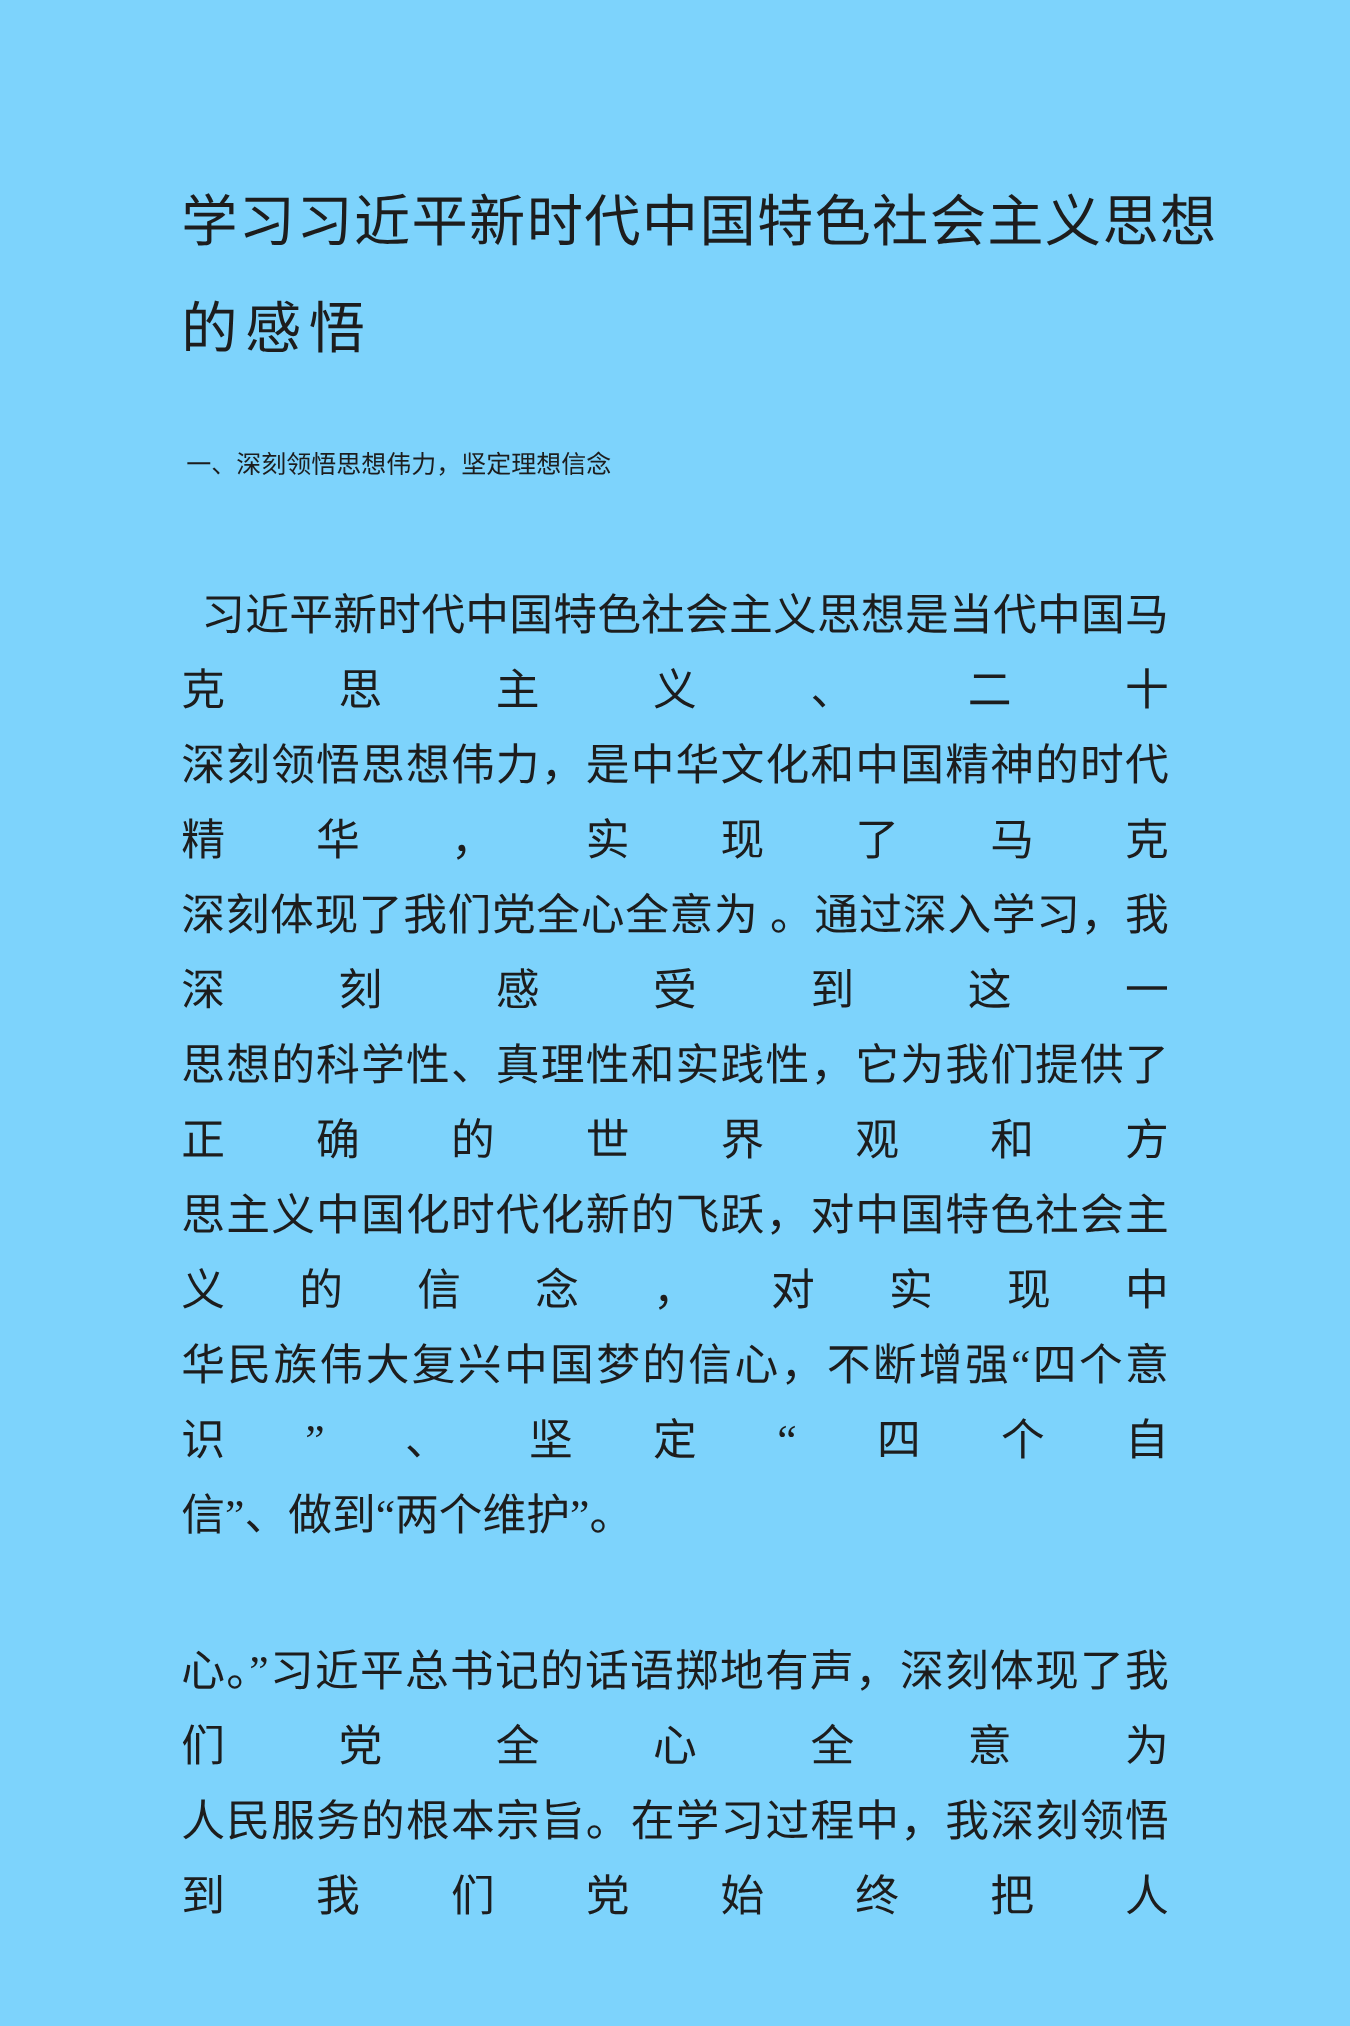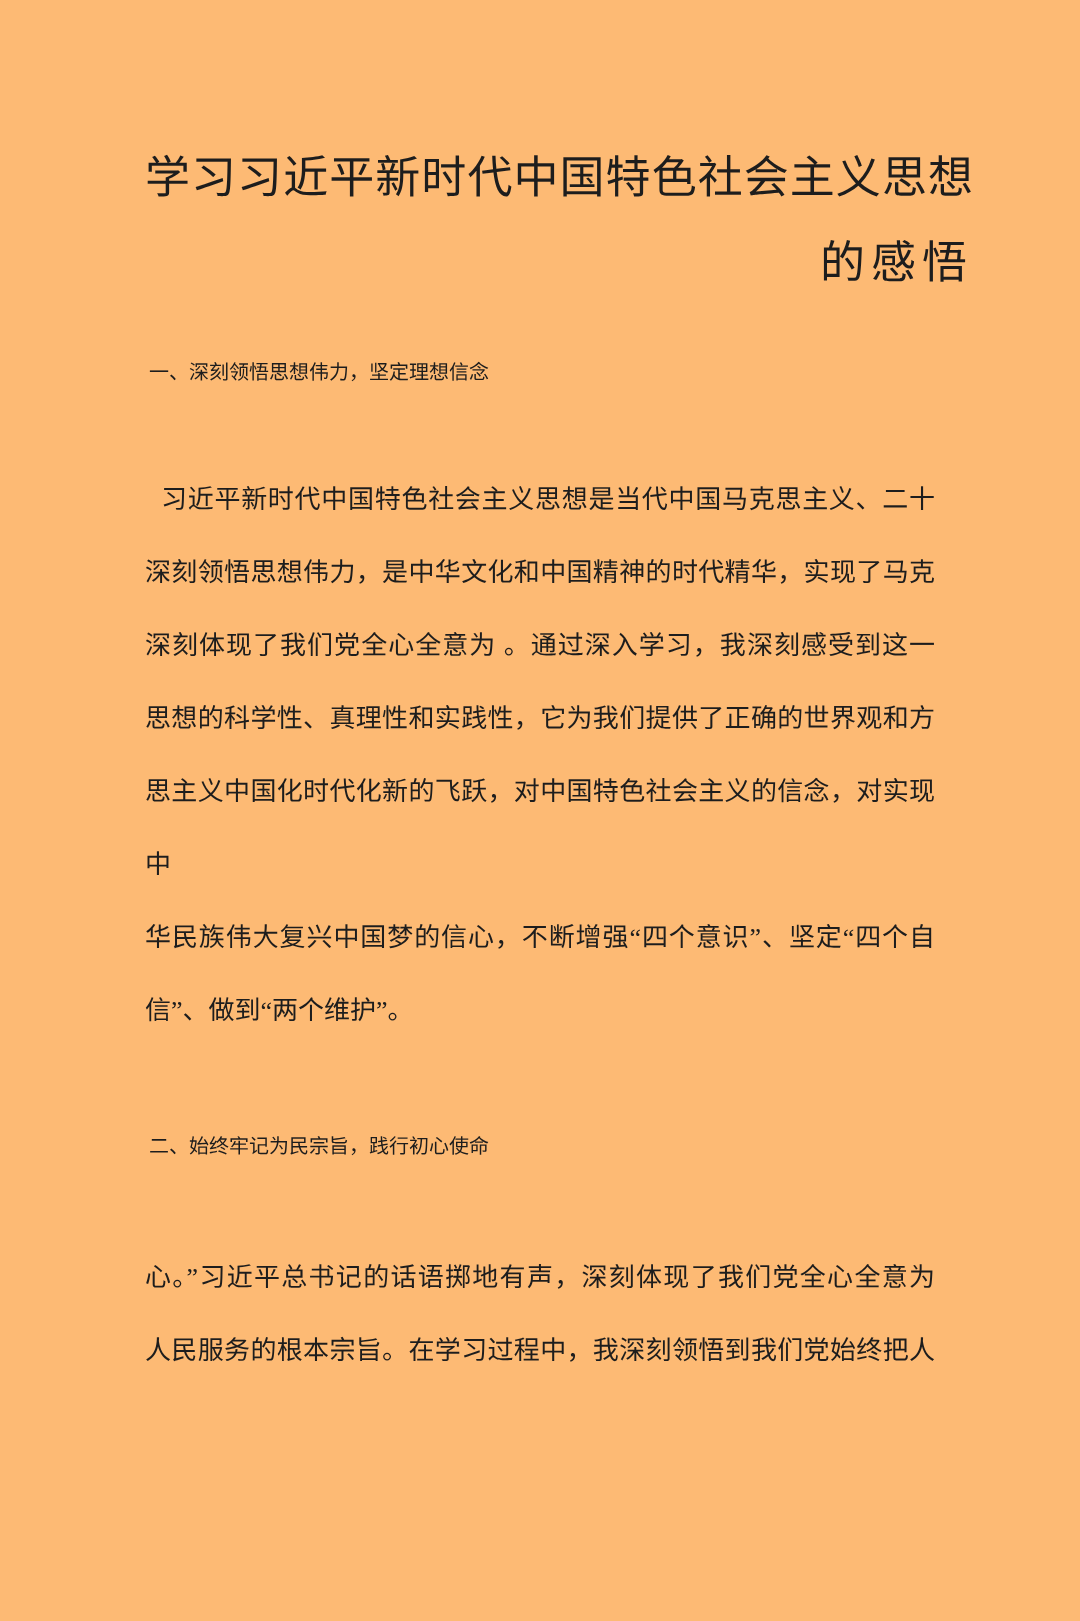--- a/index.html
+++ b/index.html
@@ -4,53 +4,53 @@
 <style>
   html, body {
     margin: 0;
     padding: 0;
     background: #ffffff;
   }
   .page {
     position: relative;
     width: 1080px;
     height: 1621px;
-    background: #fdba74;
+    background: #7dd3fc;
     color: #1d1d1d;
     font-family: "Liberation Serif", "DejaVu Serif", serif;
     box-sizing: border-box;
     padding: 0 145px;
     overflow: hidden;
   }
   .title {
     margin: 136px 0 0 0;
     width: 828px;
     font-size: 45px;
     font-weight: 500;
     line-height: 85px;
     font-style: normal;
   }
-  .title-line { white-space: nowrap; text-align: right; }
+  .title-line { white-space: nowrap; }
   .jfull {
     white-space: normal;
     text-align: justify;
     text-align-last: justify;
   }
   .title-line.second { letter-spacing: 6px; }
   .heading {
     margin: 4px;
     font-size: 20px;
     font-weight: 400;
     line-height: 60px;
   }
   .heading.first-heading { margin-top: 36px; }
   .heading.second-heading { margin-top: 69px; }
   .para {
-    font-size: 26px;
-    line-height: 73px;
+    font-size: 35px;
+    line-height: 60px;
   }
   .para.p1 { margin-top: 61px; }
   .para.p2 { margin-top: 65px; }
   .pline { min-height: 60px; }
   .pline.indent { text-indent: 16px; }
 </style>
 </head>
 <body>
 
 <div class="page">
@@ -67,21 +67,20 @@
       <div class="pline jfull">深刻领悟思想伟力，是中华文化和中国精神的时代精华，实现了马克</div>
       <div class="pline jfull">深刻体现了我们党全心全意为 。通过深入学习，我深刻感受到这一</div>
       <div class="pline jfull">思想的科学性、真理性和实践性，它为我们提供了正确的世界观和方</div>
       <div class="pline jfull">思主义中国化时代化新的飞跃，对中国特色社会主义的信念，对实现中</div>
       <div class="pline jfull">华民族伟大复兴中国梦的信心，不断增强“四个意识”、坚定“四个自</div>
       <div class="pline">信”、做到“两个维护”。</div>
     </div>
   </section>
 
   <section>
-    <h2 class="heading second-heading">二、始终牢记为民宗旨，践行初心使命</h2>
     <div class="para p2">
       <div class="pline jfull">心。”习近平总书记的话语掷地有声，深刻体现了我们党全心全意为</div>
       <div class="pline jfull">人民服务的根本宗旨。在学习过程中，我深刻领悟到我们党始终把人</div>
 
     </div>
   </section>
 
 </div>
 
 </body></html>

